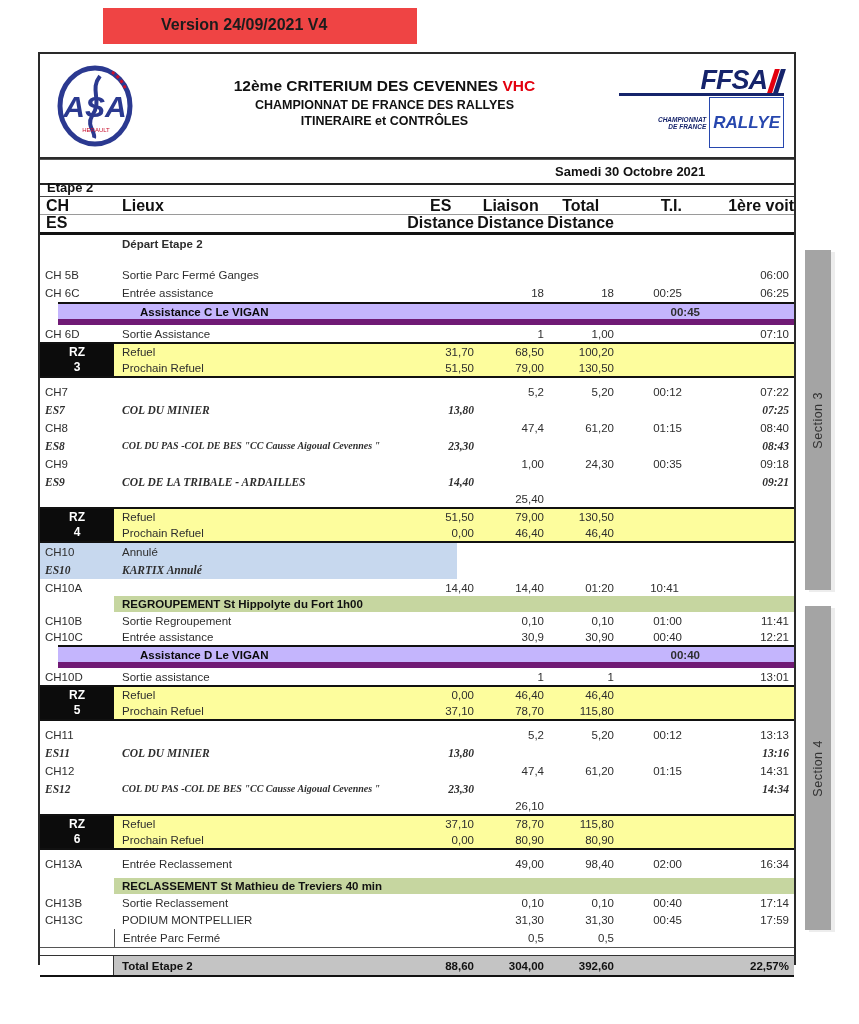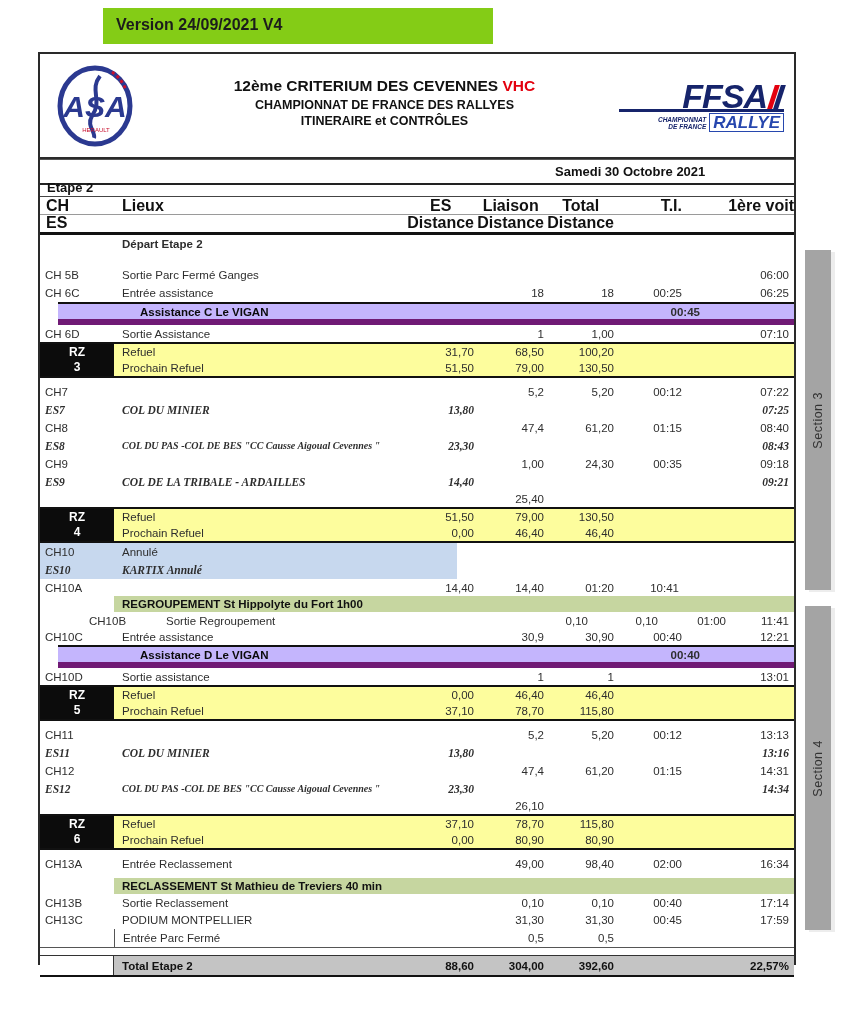--- a/index.html
+++ b/index.html
@@ -1,48 +1,48 @@
 <!DOCTYPE html>
 <html><head>
 <meta charset="utf-8">
 <style>
   html,body{margin:0;padding:0;background:#fff;}
   .page{position:relative;width:859px;height:1024px;background:#ffffff;overflow:hidden;
         font-family:"Liberation Sans","DejaVu Sans",sans-serif;color:#222;}
 
   
-  .version-box{position:absolute;left:103px;top:8px;width:390px;height:36px;background:#84cc16;
+  .version-box{position:absolute;left:103px;top:8px;width:269px;height:36px;background:#ef4444;padding-left:45px;
 média:display:block;}
   .version-box span{display:block;padding:8px 0 0 13px;font-size:16px;font-weight:bold;color:#1c1c1c;}
 
   
   .doc{position:absolute;left:38px;top:52px;width:758px;height:913px;border:2px solid #2a2a2a;
        box-sizing:border-box;background:#fff;}
 
   
   .doc-header{position:relative;height:103px;border-bottom:2px solid #2a2a2a;display:flex;align-items:center;}
   .asa{width:110px;display:flex;justify-content:center;}
   .titles{flex:1;text-align:center;margin-top:-6px;}
   .title1{font-size:15.5px;font-weight:bold;color:#111;}
   .title1 .vhc{color:#e3000e;}
   .title2{font-size:12.5px;font-weight:bold;margin-top:3px;color:#111;}
   .title3{font-size:12.5px;font-weight:bold;margin-top:2px;color:#111;}
 
   
   .ffsa{width:165px;margin-right:10px;position:relative;top:2px;}
   .ffsa-top{display:flex;align-items:flex-end;justify-content:flex-end;border-bottom:3px solid #16246b;padding-bottom:0;}
-  .ffsa-word{font-size:34px;line-height:26px;font-weight:800;font-style:italic;color:#16246b;letter-spacing:-1px;}
+  .ffsa-word{font-size:27px;line-height:26px;font-weight:800;font-style:italic;color:#16246b;letter-spacing:-1px;}
   .ffsa-slash{width:14px;height:24px;margin-left:3px;position:relative;}
   .ffsa-slash i{position:absolute;top:0;width:5px;height:24px;transform:skewX(-18deg);}
   .ffsa-slash i.r{left:1px;background:#e3000e;}
   .ffsa-slash i.b{left:7px;background:#16246b;}
   .ffsa-bottom{display:flex;justify-content:flex-end;align-items:center;margin-top:1px;}
   .ffsa-champ{font-size:6.5px;font-style:italic;font-weight:bold;color:#16246b;text-align:right;line-height:7px;margin-right:3px;}
   .ffsa-rallye{font-size:17px;font-weight:800;font-style:italic;color:#2747ae;border:1.5px solid #2747ae;
-               padding:0 3px;line-height:17px;background:#fff;}
+               padding:16px 3px;line-height:17px;background:#fff;}
 
   
   .etape-row{position:relative;height:23px;border-top:1px solid #555;border-bottom:2px solid #222;
              font-size:13px;font-weight:bold;color:#111;}
   .etape-label{position:absolute;left:7px;top:20px;}
   .etape-date{position:absolute;left:515px;top:4px;}
 
   
   .col-header{position:relative;margin-top:11px;border-top:1px solid #444;border-bottom:3px solid #111;
               display:grid;grid-template-columns:74px 262px 100px 70px 70px 68px auto;height:35px;}
@@ -338,21 +338,21 @@
           <div class="cell c-es"></div>
           <div class="cell c-li">14,40</div>
           <div class="cell c-to">14,40</div>
           <div class="cell c-ti">01:20</div>
           <div class="cell c-vo">10:41</div>
         </div>
         <div class="row green">
           <div class="cell c-ch"></div>
           <div class="cell c-lieux">REGROUPEMENT St Hippolyte du Fort 1h00</div>
         </div>
-        <div class="row" style="height: 17px; padding-left: 44px;">
+        <div class="row" style="height: 17px;">
           <div class="cell c-ch">CH10B</div>
           <div class="cell c-lieux">Sortie Regroupement</div>
           <div class="cell c-es"></div>
           <div class="cell c-li">0,10</div>
           <div class="cell c-to">0,10</div>
           <div class="cell c-ti">01:00</div>
           <div class="cell c-vo">11:41</div>
         </div>
         <div class="row" style="height: 16px;">
           <div class="cell c-ch">CH10C</div>

